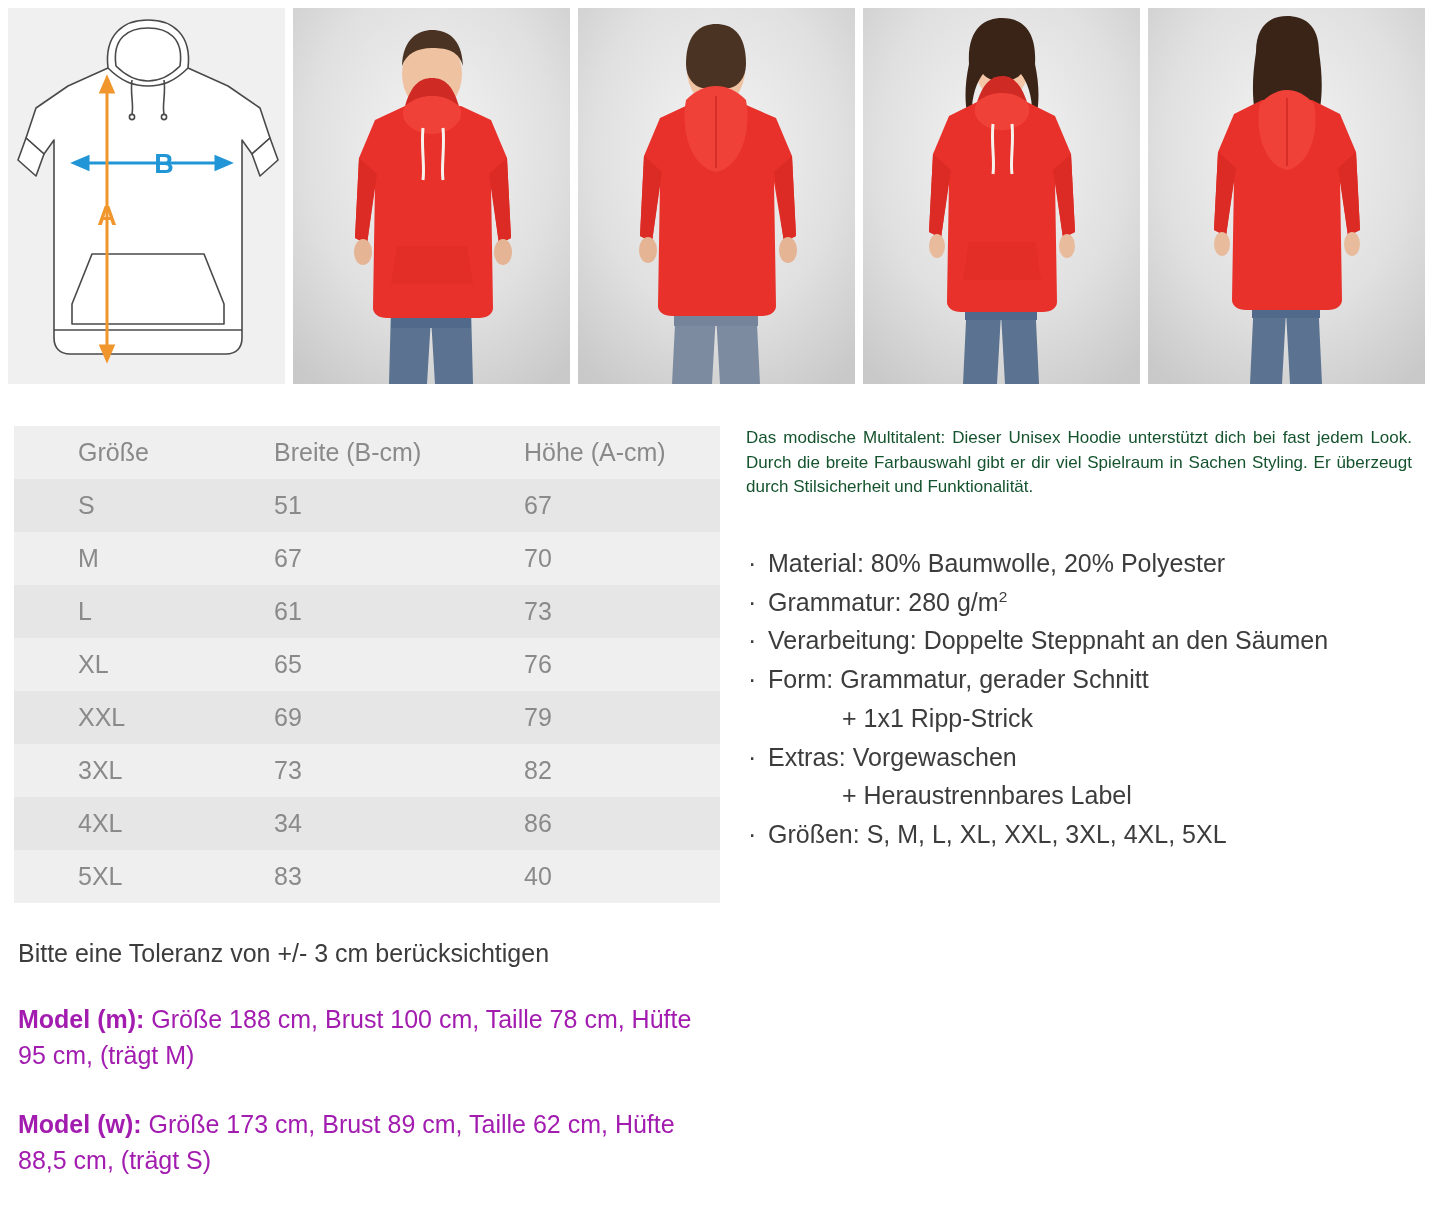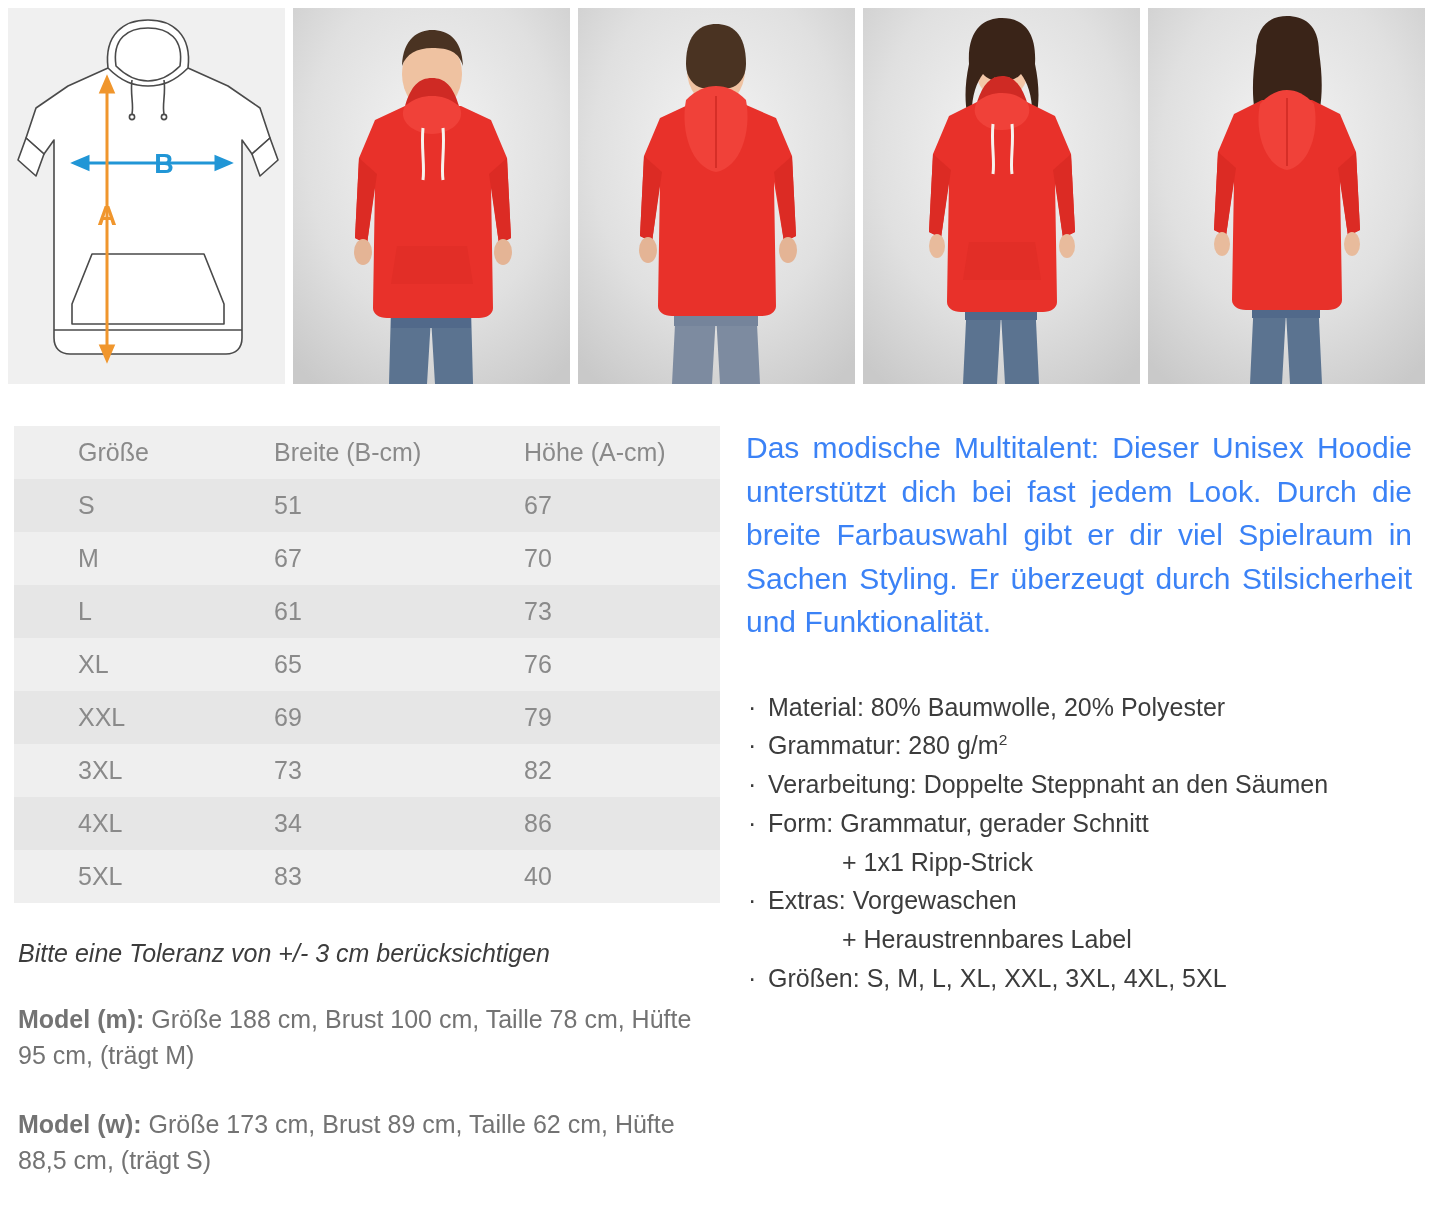--- a/index.html
+++ b/index.html
@@ -82,38 +82,37 @@
   table.size-table td:nth-child(3) { padding-left: 0; }
   table.size-table thead tr { background: #efefef; }
   table.size-table tbody tr:nth-child(odd) { background: #e6e6e6; }
   table.size-table tbody tr:nth-child(even) { background: #efefef; }
 
   .tolerance {
     font-size: 25px;
     color: #3c3c3c;
     margin: 36px 0 0 0;
     padding-left: 4px;
-    font-style: italic;
   }
   .model-line {
     font-size: 25px;
-    color: #737373;
+    color: #a21caf;
     margin: 34px 0 0 0;
     padding-left: 4px;
     line-height: 1.42;
     max-width: 700px;
   }
   .model-line b { font-weight: bold; }
 
   
   .intro {
-    font-size: 30px;
+    font-size: 17px;
     line-height: 1.45;
     text-align: justify;
-    color: #3b82f6;
+    color: #14532d;
     margin: 0;
     max-width: 676px;
   }
   ul.specs {
     list-style: none;
     margin: 44px 0 0 0;
     padding: 0;
   }
   ul.specs li {
     font-size: 25px;

